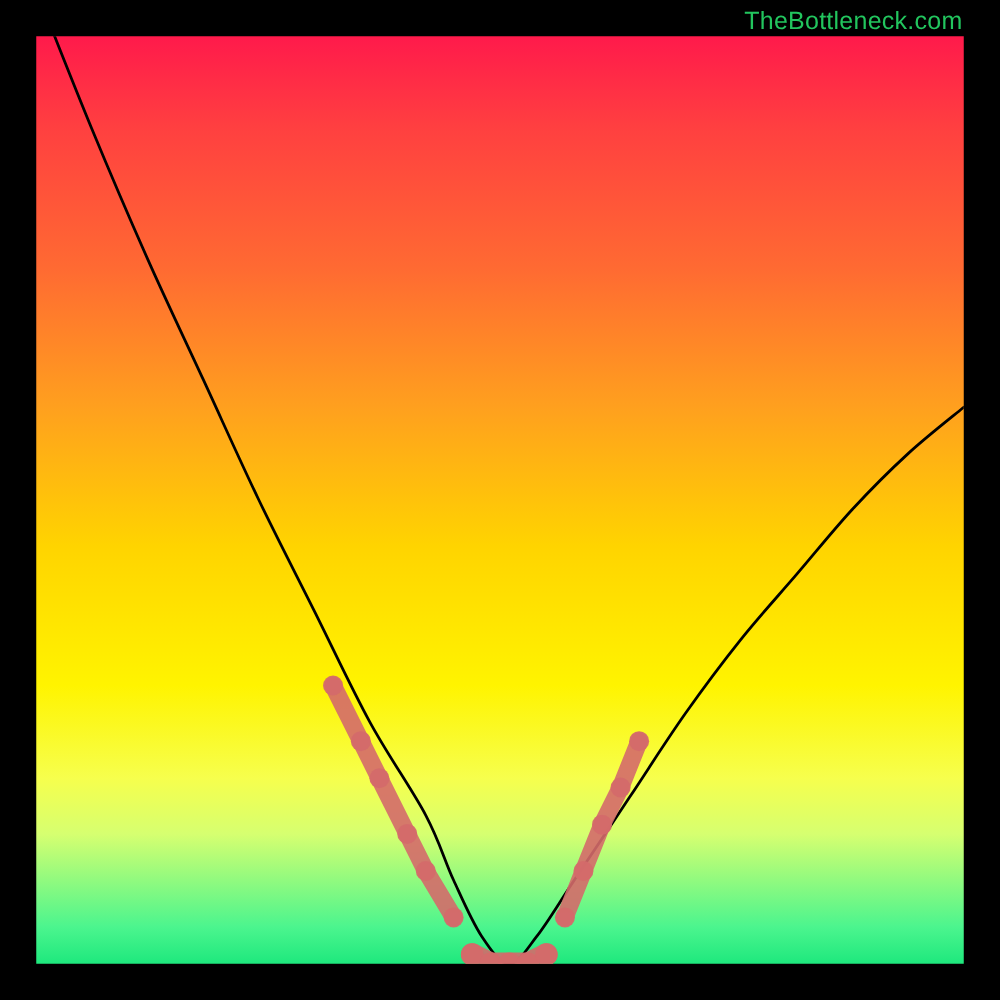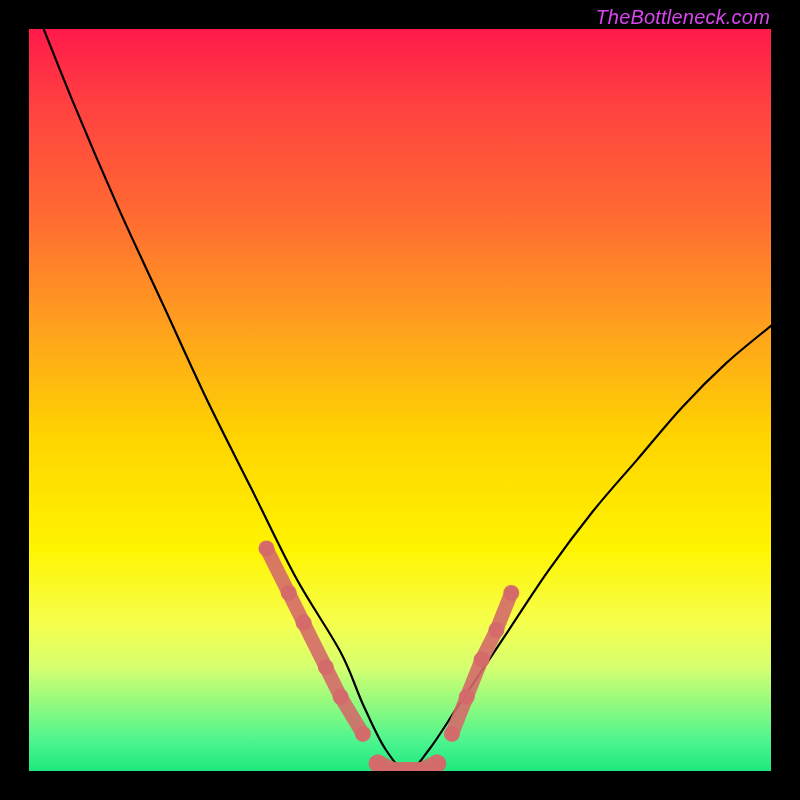--- a/index.html
+++ b/index.html
@@ -43,26 +43,25 @@
     position: absolute;
     top: 0;
     left: 0;
     width: 742px;
     height: 742px;
   }
   .watermark {
     position: absolute;
     top: 6px;
     right: 30px;
-    color: #d946ef;
+    color: #22c55e;
     font-size: 20px;
     font-weight: 500;
     letter-spacing: 0.2px;
     user-select: none;
-    font-style: italic;
   }
 </style>
 </head>
 <body>
 
 <div class="frame">
   <div class="plot">
     <svg class="overlay-svg" viewBox="0 0 742 742" preserveAspectRatio="none">
       <path id="curve-path" fill="none" stroke="#000" stroke-width="2.2" stroke-linecap="round" d="M 0 -37.10000000000002 C 7.419999999999999 -18.55000000000003, 29.68 38.33666666666659, 44.519999999999996 74.19999999999993 C 59.35999999999999 110.06333333333328, 74.19999999999999 144.69000000000003, 89.03999999999999 178.08000000000004 C 103.88 211.47000000000006, 118.72 242.38666666666668, 133.56 274.54 C 148.4 306.6933333333333, 163.23999999999998 340.0833333333333, 178.07999999999998 371 C 192.92 401.9166666666667, 207.76 430.36, 222.6 460.04 C 237.44 489.72, 252.28 521.8733333333332, 267.12 549.0799999999999 C 281.96 576.2866666666666, 300.51 602.2566666666667, 311.64 623.28 C 322.77 644.3033333333333, 326.48 659.1433333333333, 333.90000000000003 675.22 C 341.32000000000005 691.2966666666667, 348.73999999999995 708.61, 356.15999999999997 719.74 C 363.58 730.87, 371 742, 378.42 742 C 385.84000000000003 742, 392.02333333333337 730.87, 400.68 719.74 C 409.33666666666664 708.61, 417.9933333333333 693.77, 430.35999999999996 675.22 C 442.72666666666663 656.6700000000001, 460.03999999999996 630.7, 474.88 608.44 C 489.72 586.1800000000001, 504.56 562.6833333333333, 519.4 541.66 C 534.24 520.6366666666667, 549.0799999999999 500.85, 563.92 482.3 C 578.76 463.75, 593.5999999999999 447.67333333333335, 608.4399999999999 430.36 C 623.28 413.0466666666667, 638.12 394.49666666666667, 652.96 378.42 C 667.8000000000001 362.34333333333336, 682.6399999999999 347.50333333333333, 697.4799999999999 333.9 C 712.3199999999999 320.2966666666666, 734.5799999999999 302.98333333333335, 742 296.8"></path>
       <g id="marker-layer">

